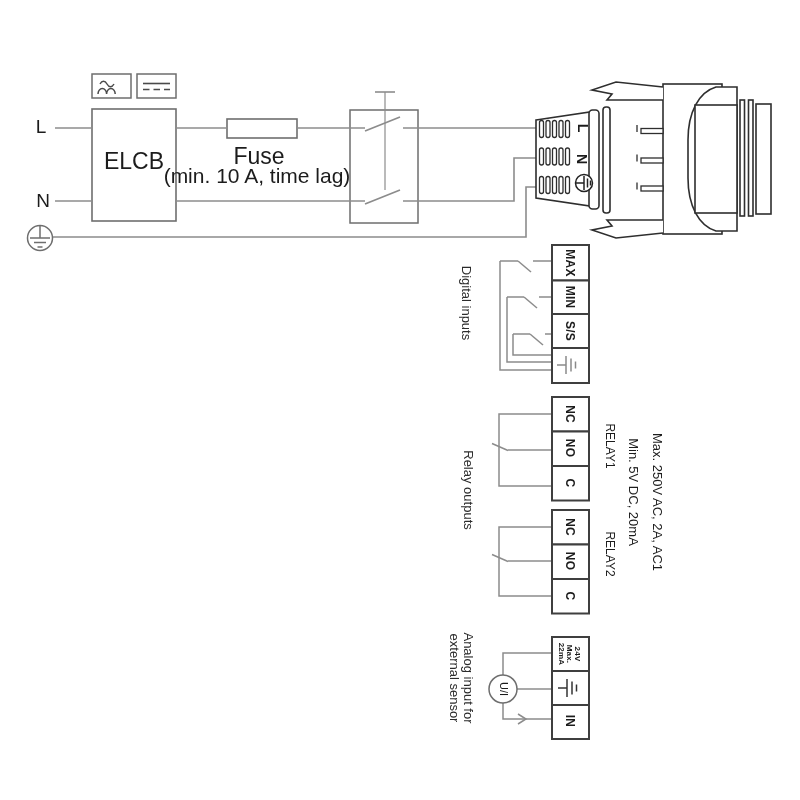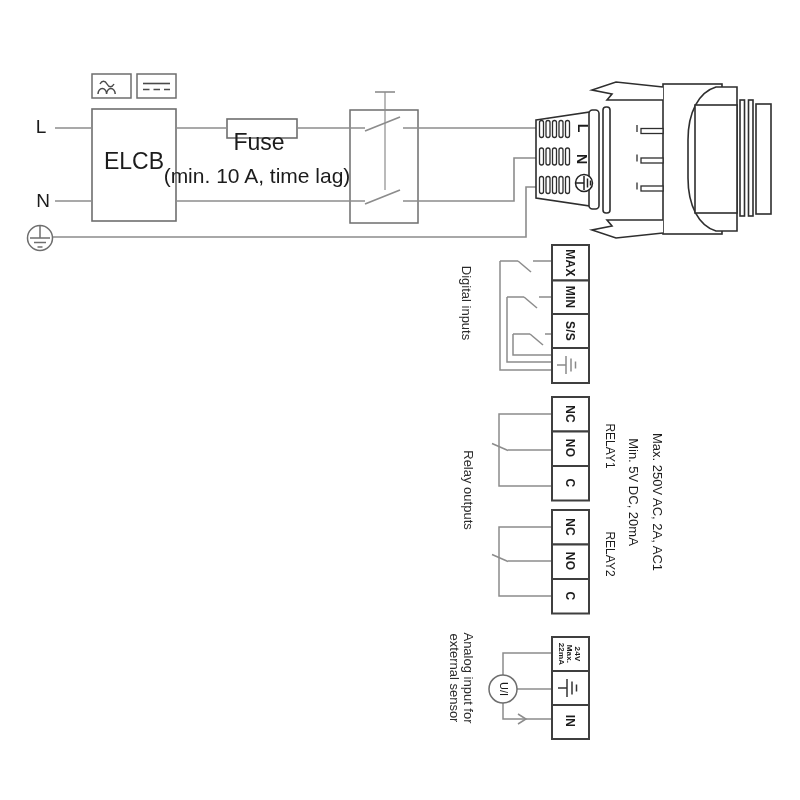--- a/index.html
+++ b/index.html
@@ -195,21 +195,21 @@
       <path d="M558,688 H567"></path>
       <path d="M567,679 V697"></path>
       <path d="M572,681.5 V694.5"></path>
       <path d="M576.5,684.5 V691.5"></path>
     </g>
   </svg>
 
   <div class="lbl f19" style="left:41px;top:127px;">L</div>
   <div class="lbl f19" style="left:43px;top:201px;">N</div>
   <div class="lbl f17" style="left:134px;top:161px;">ELCB</div>
-  <div class="lbl f17" style="left:259px;top:142px;">Fuse</div>
+  <div class="lbl f17" style="left:259px;top:156px;">Fuse</div>
   <div class="lbl f15" style="left:257px;top:176px;">(min. 10 A, time lag)</div>
 
   <div class="lbl rot f14 plugpin" style="left:583px;top:128px;">L</div>
   <div class="lbl rot f14 plugpin" style="left:582px;top:159px;">N</div>
 
   <div class="lbl rot f13 title" style="left:466px;top:303px;">Digital inputs</div>
   <div class="lbl rot f12 term" style="left:570px;top:263px;">MAX</div>
   <div class="lbl rot f12 term" style="left:570px;top:297px;">MIN</div>
   <div class="lbl rot f12 term" style="left:570px;top:331px;">S/S</div>
 

